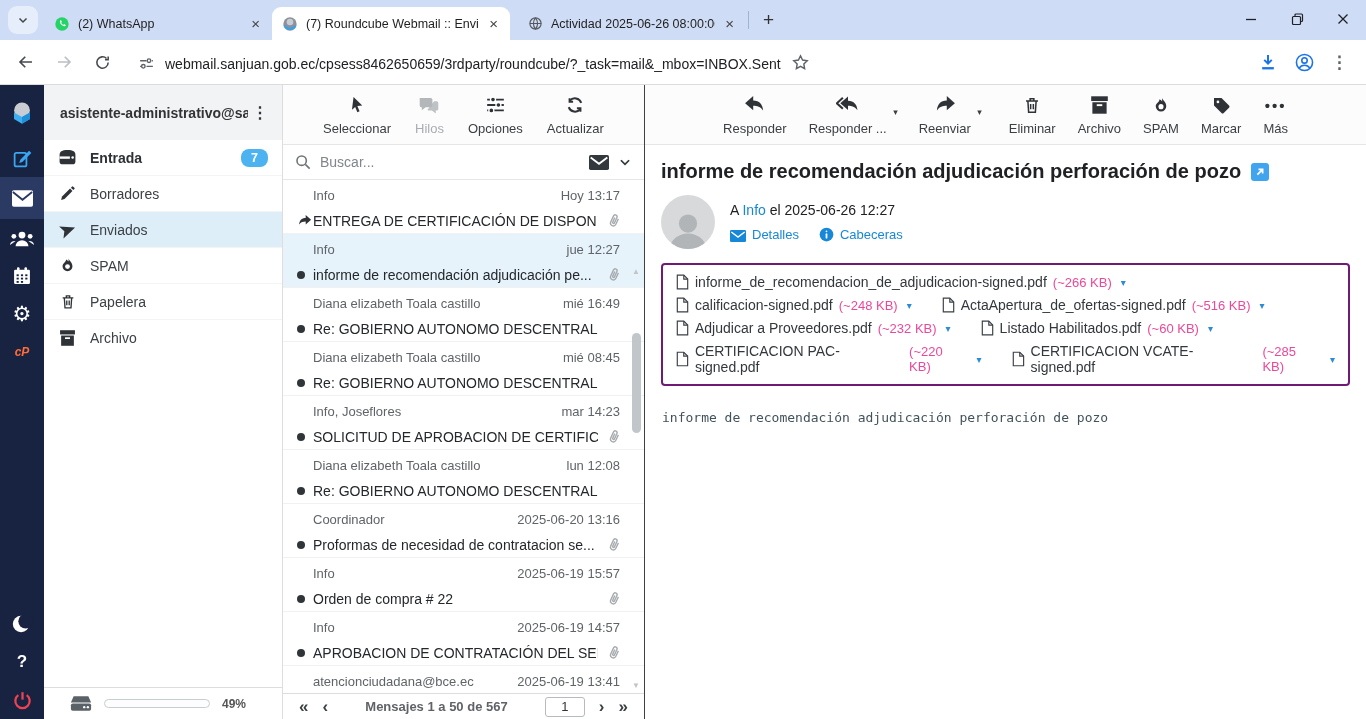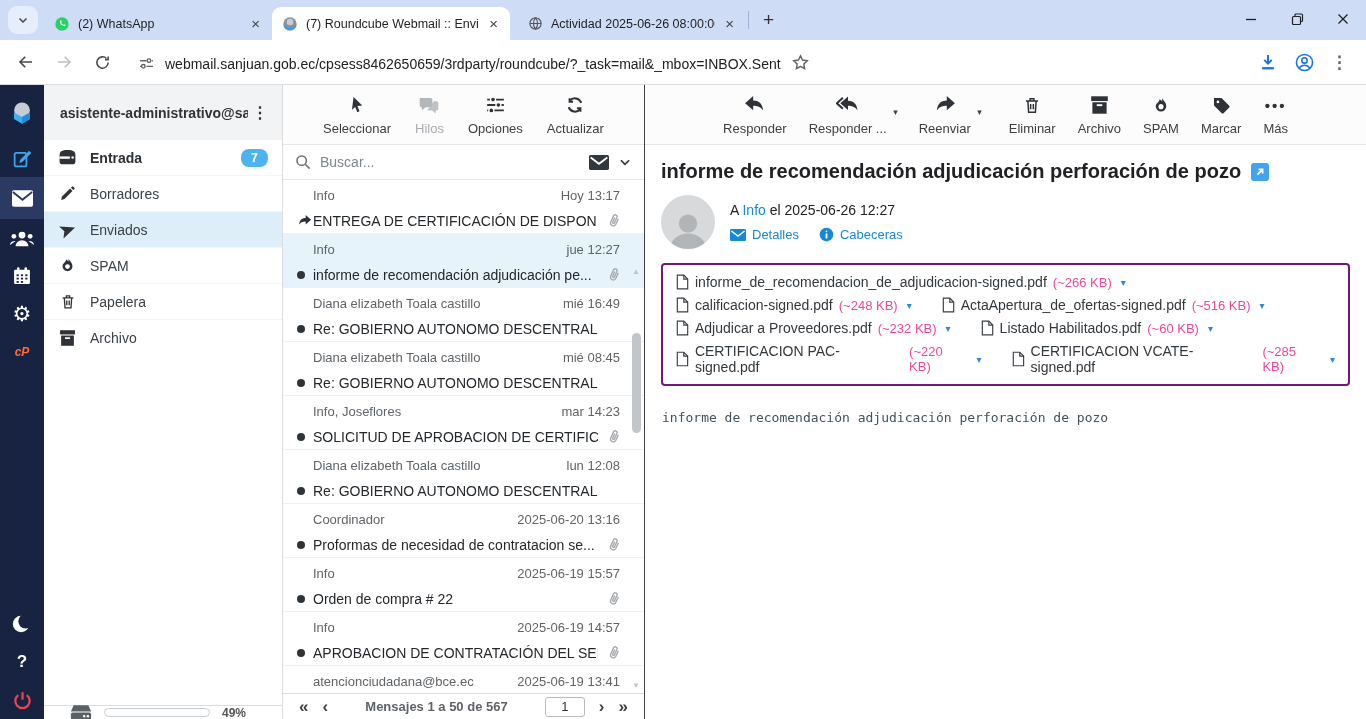--- a/index.html
+++ b/index.html
@@ -42,21 +42,21 @@
   
   .folders { width:239px; background:#fff; border-right:1px solid #ddd; display:flex; flex-direction:column; flex-shrink:0; }
   .account-bar { height:55px; background:#f1f3f5; display:flex; align-items:center; padding:0 10px 0 16px; flex-shrink:0; }
   .account-email { font-size:14px; font-weight:bold; color:#333; white-space:nowrap; overflow:hidden; flex:1; }
   .account-kebab { font-size:16px; color:#30353a; font-weight:bold; padding:0 4px; }
   .folder-item { height:36px; display:flex; align-items:center; gap:13px; padding:0 14px; font-size:14px; color:#3c4146; border-bottom:1px solid #f3f4f5; }
   .folder-item.bold .folder-label { font-weight:bold; color:#2c3136; }
   .folder-item.selected { background:#ddeef9; }
   .folder-icon { width:19px; height:19px; display:flex; align-items:center; justify-content:center; }
   .badge { margin-left:auto; background:#4db3f0; color:#fff; font-size:12.5px; font-weight:bold; border-radius:8px; padding:2px 10px; }
-  .storage { margin-top:auto; height:14px; border-top:1px solid #ddd; display:flex; align-items:center; gap:12px; padding:0 12px 0 26px; flex-shrink:0; }
+  .storage { margin-top:auto; height:32px; border-top:1px solid #ddd; display:flex; align-items:center; gap:12px; padding:0 12px 0 26px; flex-shrink:0; }
   .storage-track { width:106px; height:9px; border:1px solid #c8cdd2; border-radius:5px; background:#fdfdfd; overflow:hidden; }
   .storage-fill { height:100%; background:#82c4f0; border-radius:5px; }
   .storage-pct { font-size:12px; font-weight:bold; color:#555; }
 
   
   .listpane { width:362px; border-right:1px solid #404040; display:flex; flex-direction:column; flex-shrink:0; position:relative; }
   .pane-toolbar { height:60px; border-bottom:1px solid #e6e6e6; display:flex; justify-content:center; gap:24px; padding-top:9px; flex-shrink:0; background:#fcfcfd; }
   .tbtn { display:flex; flex-direction:column; align-items:center; gap:5px; font-size:13px; color:#3c4043; position:relative; }
   .tbtn .ticon { height:22px; display:flex; align-items:center; }
   .tbtn.disabled { color:#a9acb0; }
@@ -91,21 +91,21 @@
   .reader { flex:1; display:flex; flex-direction:column; background:#fff; overflow:hidden; }
   .reader .pane-toolbar { gap:22px; padding-left:0; }
   .subject-row { display:flex; align-items:center; gap:10px; padding:15px 16px 2px; }
   .subject { font-size:20px; font-weight:bold; color:#202124; white-space:nowrap; overflow:hidden; }
   .sender-block { display:flex; gap:15px; padding:10px 16px 2px; align-items:center; }
   .avatar { width:54px; height:54px; border-radius:50%; background:#d7d9db; overflow:hidden; display:flex; align-items:flex-end; justify-content:center; flex-shrink:0; }
   .sender-meta { display:flex; flex-direction:column; gap:9px; }
   .to-line { font-size:14px; color:#202124; }
   .link { color:#1787d8; }
   .meta-links { display:flex; gap:20px; font-size:13px; }
-  .meta-link { display:flex; align-items:center; gap:6px; color:#1787d8; }
+  .meta-link { display:flex; align-items:flex-end; gap:6px; color:#1787d8; }
 
   .att-box { margin:12px 16px 0; border:2px solid #701a75; border-radius:4px; padding:9px 13px; display:flex; flex-direction:column; gap:7px; }
   .att-row { display:flex; gap:30px; }
   .att { display:flex; align-items:center; gap:6px; }
   .att-name { font-size:14px; color:#33383d; }
   .att-size { font-size:13px; color:#ec4899; }
   .att-caret { font-size:10px; color:#2b8bd4; margin-left:3px; }
 
   .mail-body { padding:24px 17px; font-family:"DejaVu Sans Mono","Liberation Mono",monospace; font-size:13px; color:#41525a; }
 

